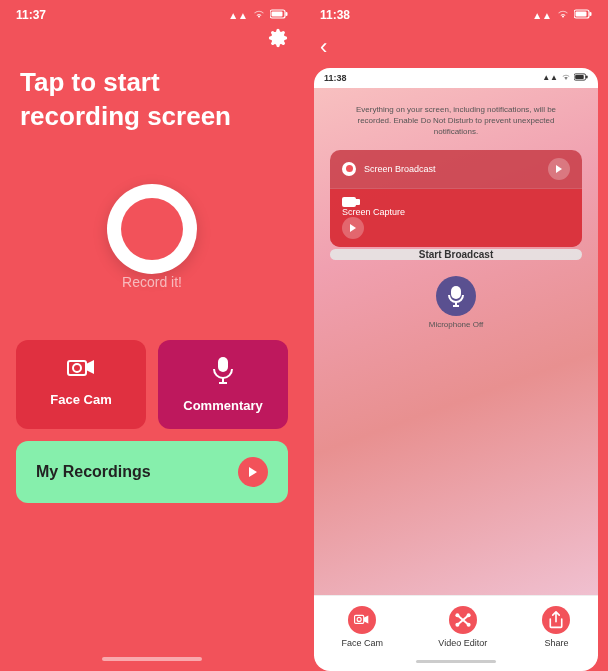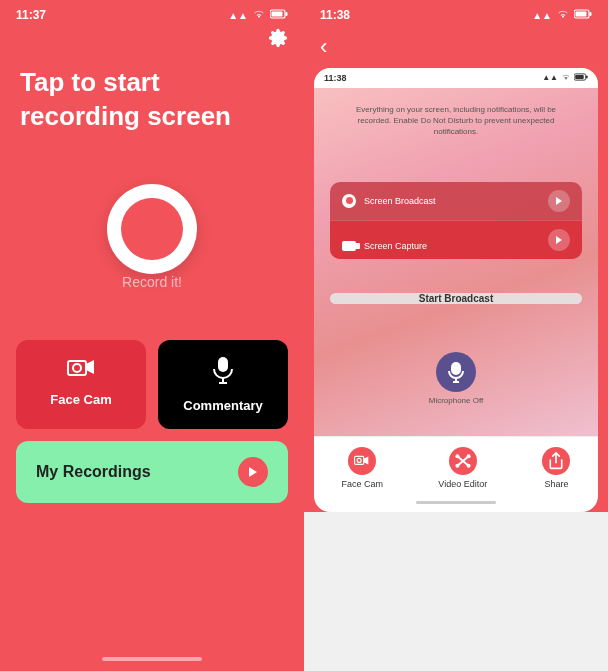--- a/index.html
+++ b/index.html
@@ -110,21 +110,21 @@
       align-items: center;
       gap: 8px;
       color: white;
       font-size: 13px;
       font-weight: 600;
       cursor: pointer;
     }
 
     .commentary-btn {
       flex: 1;
-      background: #000000;
+      background: #be185d;
       border-radius: 12px;
       padding: 16px 10px;
       display: flex;
       flex-direction: column;
       align-items: center;
       gap: 8px;
       color: white;
       font-size: 13px;
       font-weight: 600;
       cursor: pointer;
@@ -169,21 +169,21 @@
       height: 4px;
       background: rgba(255,255,255,0.5);
       border-radius: 2px;
       margin-top: auto;
       margin-bottom: 10px;
     }
 
     
     .right-panel {
       width: 304px;
-      height: 512px;
+      height: 671px;
       background: #f2525a;
       display: flex;
       flex-direction: column;
       position: relative;
     }
 
     .status-bar-right {
       width: 100%;
       display: flex;
       justify-content: space-between;
@@ -237,21 +237,20 @@
     }
 
     .broadcast-bg {
       flex: 1;
       background: linear-gradient(160deg, #f8c0c0 0%, #f0a0b0 30%, #e89090 60%, #f0c0d0 100%);
       display: flex;
       flex-direction: column;
       align-items: center;
       padding: 0 16px;
       position: relative;
-      gap: 32px;
     }
 
     .broadcast-text {
       font-size: 8px;
       color: #555;
       text-align: center;
       margin-top: 16px;
       line-height: 1.4;
       padding: 0 8px;
     }
@@ -289,23 +288,24 @@
       background: rgba(255,255,255,0.25);
       display: flex;
       align-items: center;
       justify-content: center;
       color: white;
       font-size: 10px;
     }
 
     .capture-row {
       display: flex;
-      align-items: flex-end;
+      align-items: flex-start;
       padding: 8px 12px;
       background: rgba(220, 50, 60, 0.9);
+      flex-direction: column;
     }
 
     .start-broadcast-btn {
       width: 100%;
       margin-top: 2px;
       background: rgba(230,230,230,0.9);
       border-radius: 8px;
       text-align: center;
       font-size: 10px;
       font-weight: 600;

